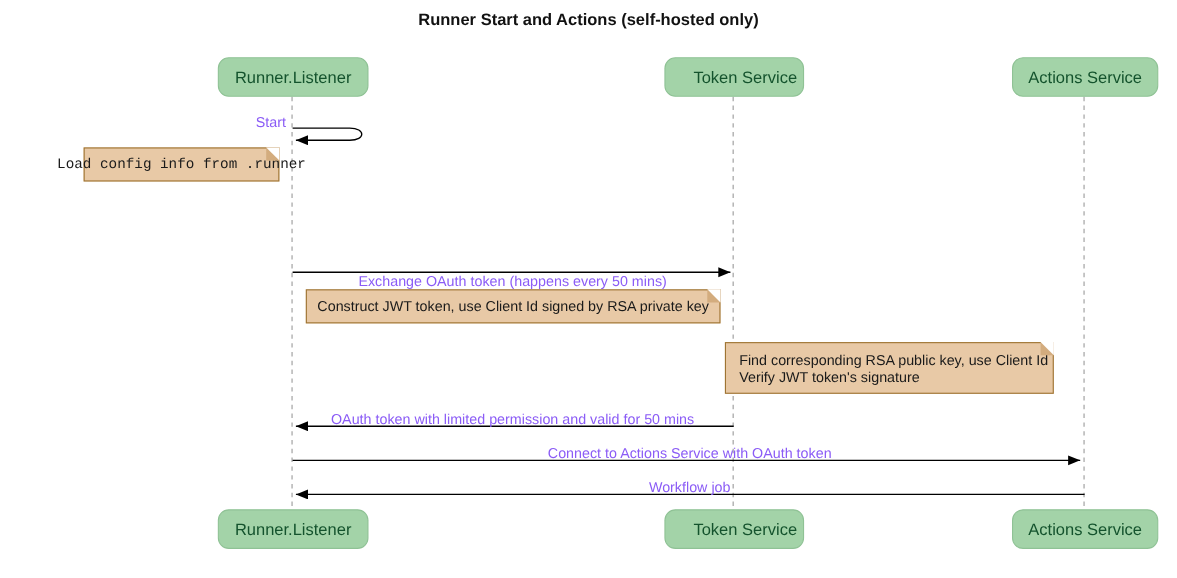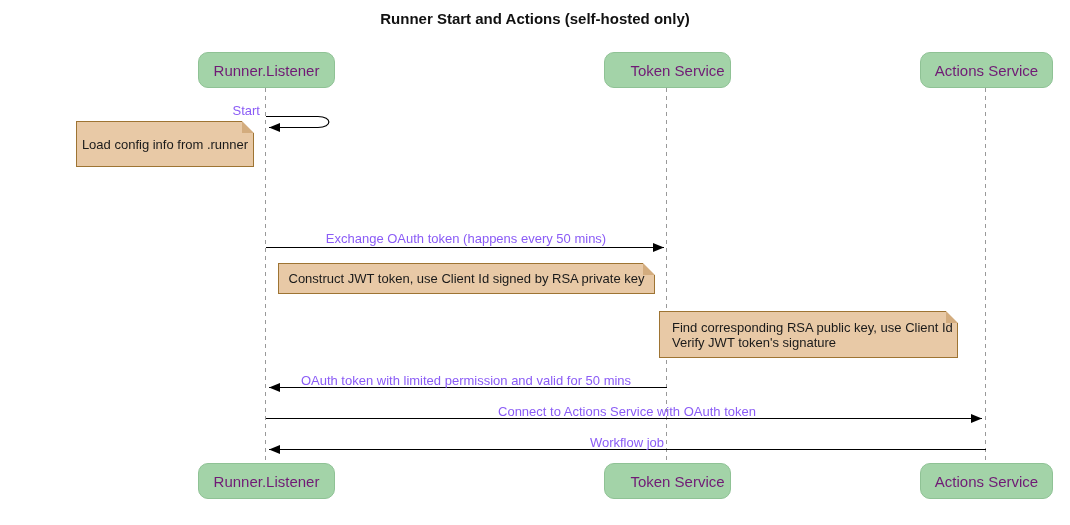--- a/index.html
+++ b/index.html
@@ -15,21 +15,21 @@
     position:absolute;top:10px;left:0;width:100%;
     text-align:center;font-size:15px;font-weight:bold;color:#111;
   }
   .layer{position:absolute;top:0;left:0;}
   .participant{
     position:absolute;height:36px;
     background:var(--participant-fill,#A3D3A8);
     border:1px solid var(--participant-border,#8FC295);
     border-radius:10px;
     display:flex;align-items:center;justify-content:center;
-    font-size:15px;color:#701a75;
+    font-size:15px;color:#14532d;
     box-sizing:border-box;white-space:nowrap;
   }
   .p-runner{left:198px;width:137px;}
   .p-token{left:604px;width:127px;padding-left:20px;}
   .p-actions{left:920px;width:133px;}
   .row-top{top:52px;}
   .row-bottom{top:463px;}
   .note{
     position:absolute;
     background:var(--note-fill,#E8C9A6);
@@ -44,30 +44,30 @@
     width:0;height:0;border-style:solid;
     border-width:0 12px 12px 0;
     border-color:transparent var(--background,#fff) var(--note-fold,#D3AC7E) transparent;
   }
   .note-multiline{
     justify-content:flex-start;
     padding-left:12px;
     white-space:pre-line;
     text-align:left;
   }
-  .n1{left:76px;top:121px;width:178px;height:46px;}
+  .n1{left:76px;top:134px;width:178px;height:31px;font-family:Liberation Mono, monospace;}
   .n2{left:10px;top:185px;width:245px;height:31px;}
   .n3{left:278px;top:263px;width:377px;height:31px;}
   .n4{left:659px;top:311px;width:299px;height:47px;}
   .msg-label{
     position:absolute;font-size:13px;color:#8b5cf6;white-space:nowrap;
   }
   .centered{transform:translateX(-50%);}
   .l-start{right:810px;top:103px;}
-  .l1{left:466px;top:231px;}
+  .l1{left:466px;top:248px;}
   .l2{left:466px;top:373px;}
   .l3{left:627px;top:404px;}
   .l4{left:627px;top:435px;}
 </style>
 </head>
 <body>
 
 <div class="canvas">
 
   <div class="title">Runner Start and Actions (self-hosted only)</div>

